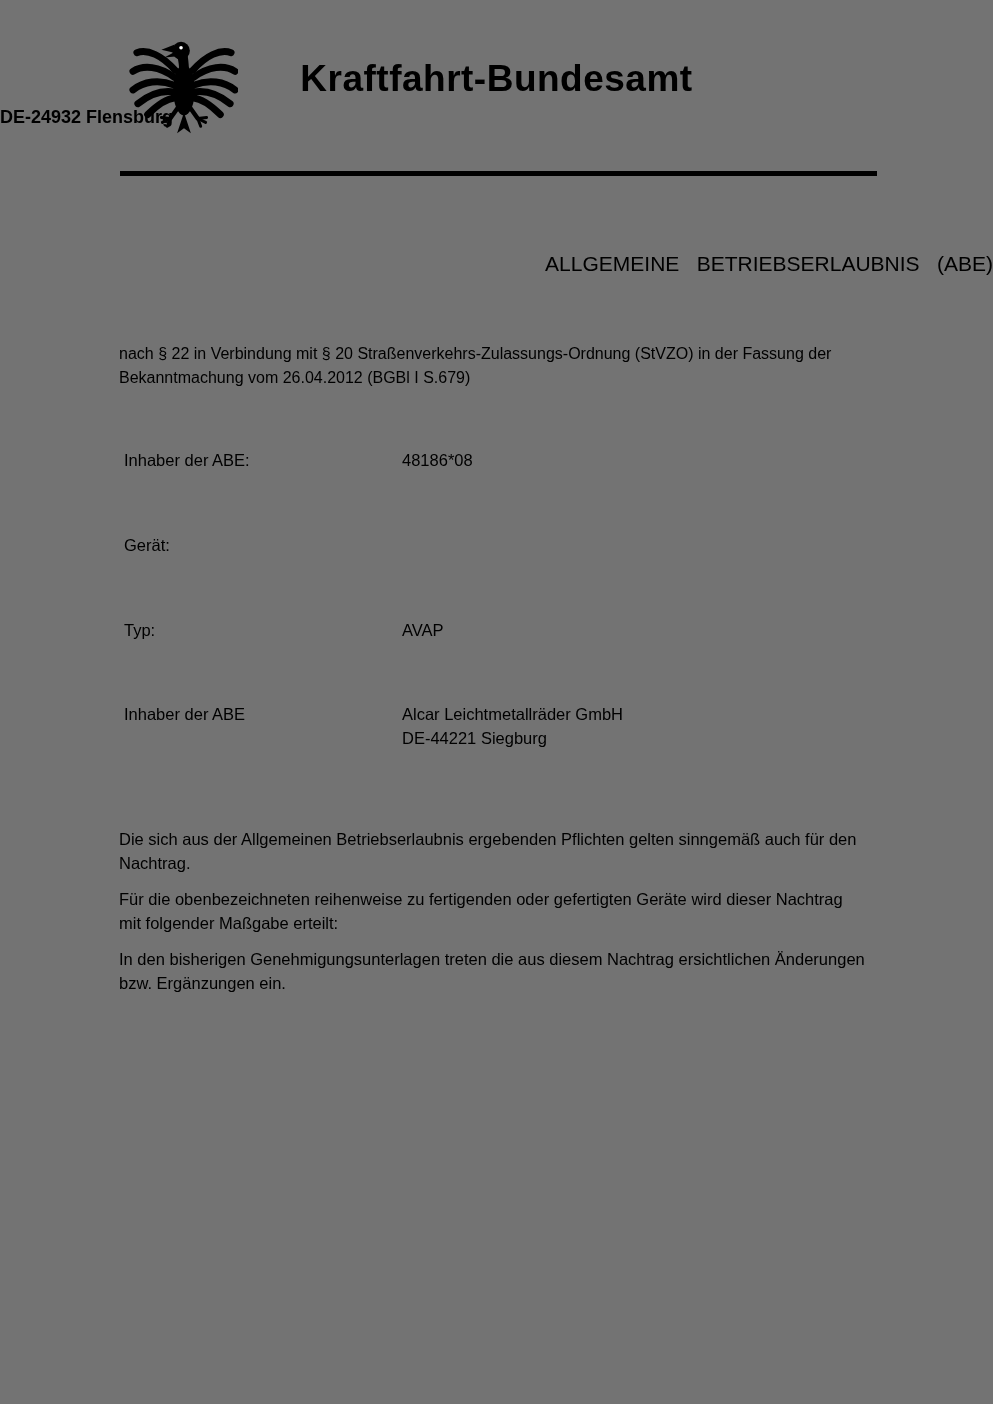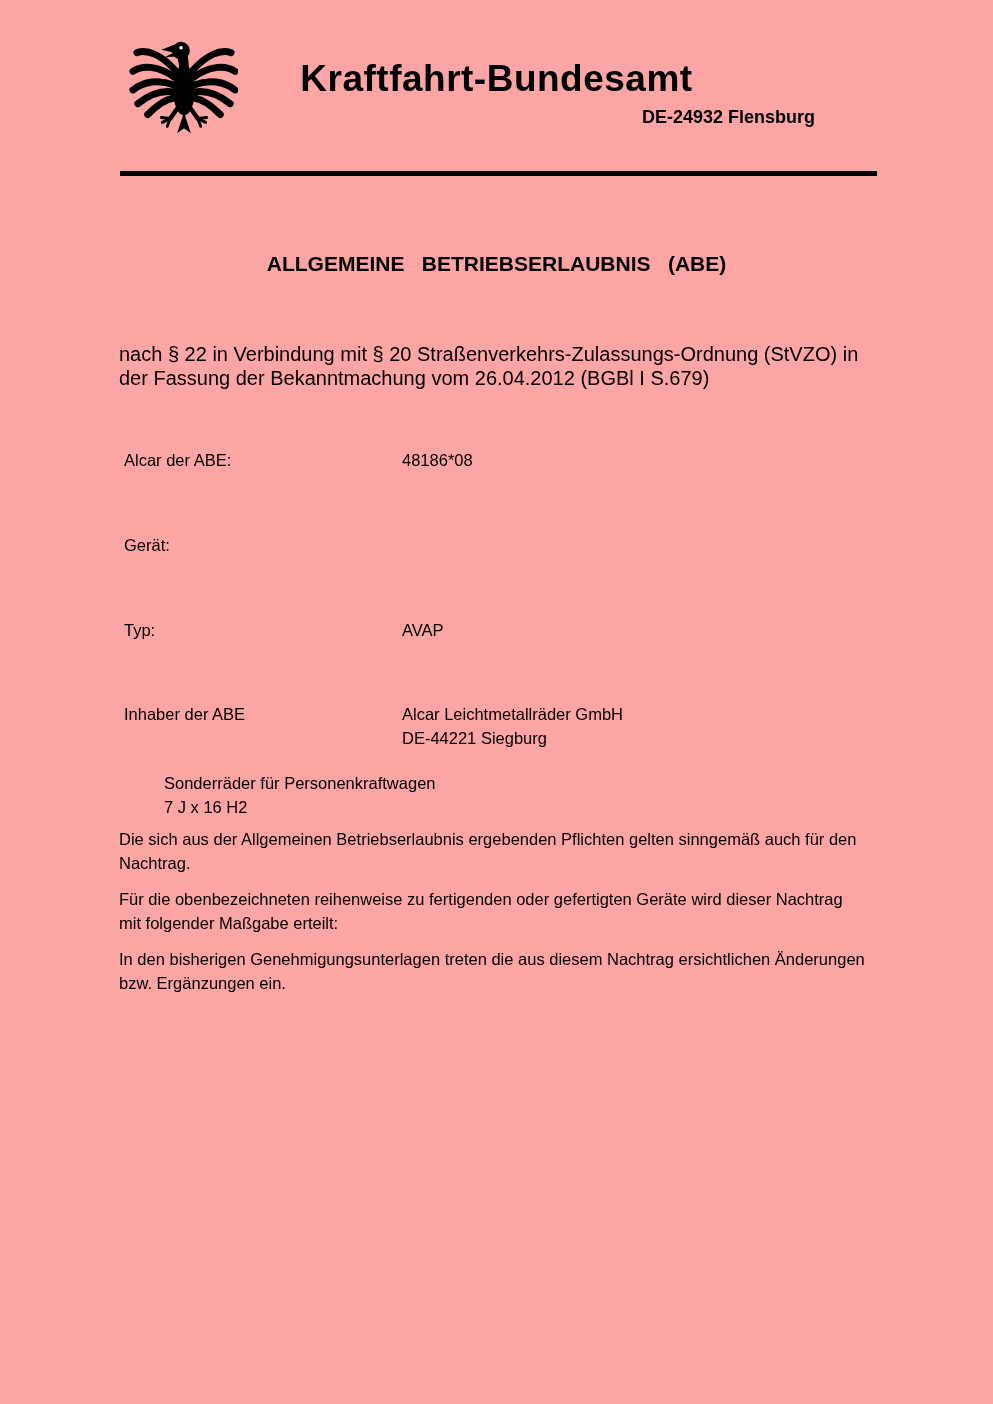--- a/index.html
+++ b/index.html
@@ -4,21 +4,21 @@
 <style>
   html, body {
     margin: 0;
     padding: 0;
     background: #ffffff;
   }
   .page {
     position: relative;
     width: 993px;
     height: 1404px;
-    background: #fca5a5;
+    background: #737373;
     color: #000000;
     font-family: "Liberation Sans", "DejaVu Sans", sans-serif;
     overflow: hidden;
   }
 
   
   .eagle {
     position: absolute;
     left: 128px;
     top: 36px;
@@ -34,54 +34,54 @@
     font-size: 37px;
     font-weight: bold;
     letter-spacing: 0.5px;
     white-space: nowrap;
   }
   .agency-loc {
     position: absolute;
     left: 0;
     top: 107px;
     width: 815px;
-    text-align: right;
+    text-align: left;
     font-size: 18px;
     font-weight: bold;
     white-space: nowrap;
   }
   .header-rule {
     position: absolute;
     left: 120px;
     top: 171px;
     width: 757px;
     height: 5px;
     background: #000000;
   }
 
   
   .doc-title {
     position: absolute;
     left: 0;
     top: 252px;
     width: 993px;
-    text-align: center;
+    text-align: right;
     font-size: 21px;
-    font-weight: bold;
+    font-weight: normal;
     word-spacing: 0.55em;
     white-space: nowrap;
   }
 
   
   .legal-basis {
     position: absolute;
     left: 119px;
     top: 342px;
     width: 742px;
-    font-size: 20px;
+    font-size: 16px;
     line-height: 24px;
   }
 
   .field-row {
     position: absolute;
     left: 124px;
     width: 740px;
     font-size: 16.5px;
     line-height: 24px;
     display: flex;
@@ -156,30 +156,26 @@
   <div class="agency-name">Kraftfahrt-Bundesamt</div>
   <div class="agency-loc">DE-24932 Flensburg</div>
 
   <div class="header-rule"></div>
 
   <div class="doc-title">ALLGEMEINE BETRIEBSERLAUBNIS (ABE)</div>
 
   <div class="legal-basis">nach § 22 in Verbindung mit § 20 Straßenverkehrs-Zulassungs-Ordnung (StVZO) in der Fassung der Bekanntmachung vom 26.04.2012 (BGBl I S.679)</div>
 
   <div class="field-row row-nummer">
-    <div class="field-label">Alcar der ABE:</div>
+    <div class="field-label">Inhaber der ABE:</div>
     <div class="field-value">48186*08</div>
   </div>
 
   <div class="field-row row-geraet">
     <div class="field-label">Gerät:</div>
-    <div class="field-value">
-      <div>Sonderräder für Personenkraftwagen</div>
-      <div>7 J x 16 H2</div>
-    </div>
   </div>
 
   <div class="field-row row-typ">
     <div class="field-label">Typ:</div>
     <div class="field-value">AVAP</div>
   </div>
 
   <div class="field-row row-inhaber">
     <div class="field-label">
       <div>Inhaber der ABE</div>

